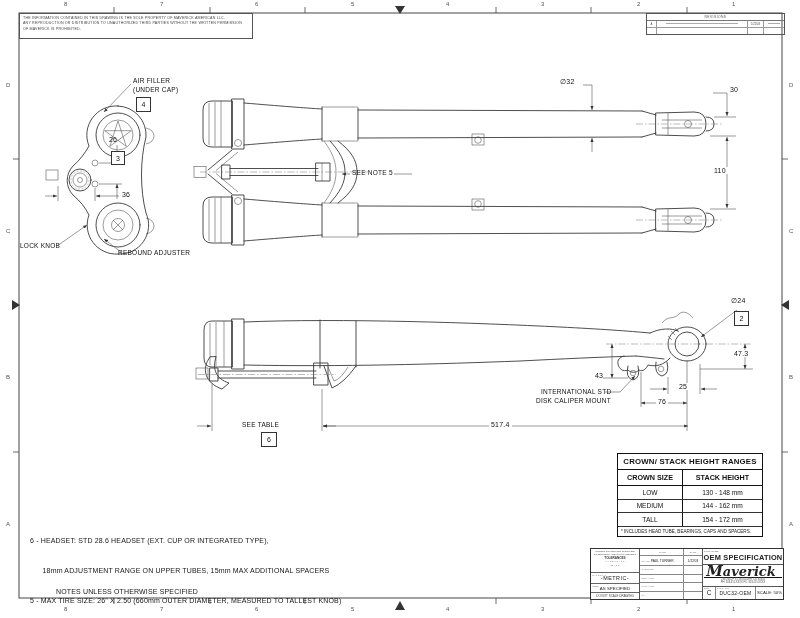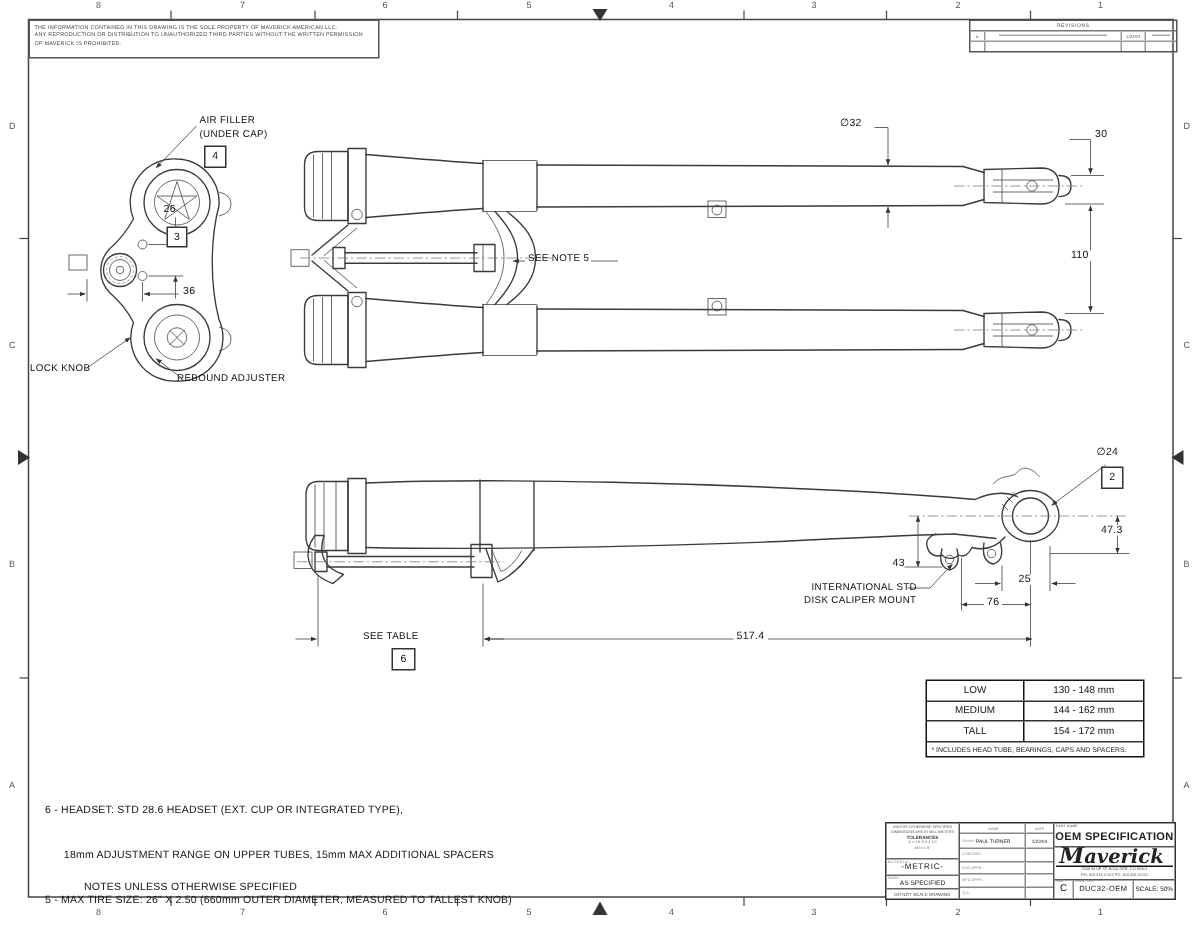--- a/index.html
+++ b/index.html
@@ -346,20 +346,25 @@
   <span class="dimtxt wbg" style="left:656px;top:398px">76</span>
   <span class="dimtxt wbg" style="left:677px;top:383px">25</span>
   <span class="dimtxt" style="left:595px;top:372px">43</span>
   <span class="dimtxt wbg" style="left:732px;top:350px">47.3</span>
   <span class="dimtxt" style="left:731px;top:297px">∅24</span>
   <div class="flag" style="left:734px;top:311px;width:13px;height:13px">2</div>
   <span class="lbl" style="left:541px;top:388px">INTERNATIONAL STD</span>
   <span class="lbl" style="left:536px;top:397px">DISK CALIPER MOUNT</span>
 
   <div class="ctbl">
+    <div class="tt">CROWN/ STACK HEIGHT RANGES</div>
+    <div class="hd">
+      <div class="c1">CROWN SIZE</div>
+      <div class="c2">STACK HEIGHT</div>
+    </div>
     <div class="row">
       <div class="c1">LOW</div>
       <div class="c2">130 - 148 mm</div>
     </div>
     <div class="row">
       <div class="c1">MEDIUM</div>
       <div class="c2">144 - 162 mm</div>
     </div>
     <div class="row">
       <div class="c1">TALL</div>

